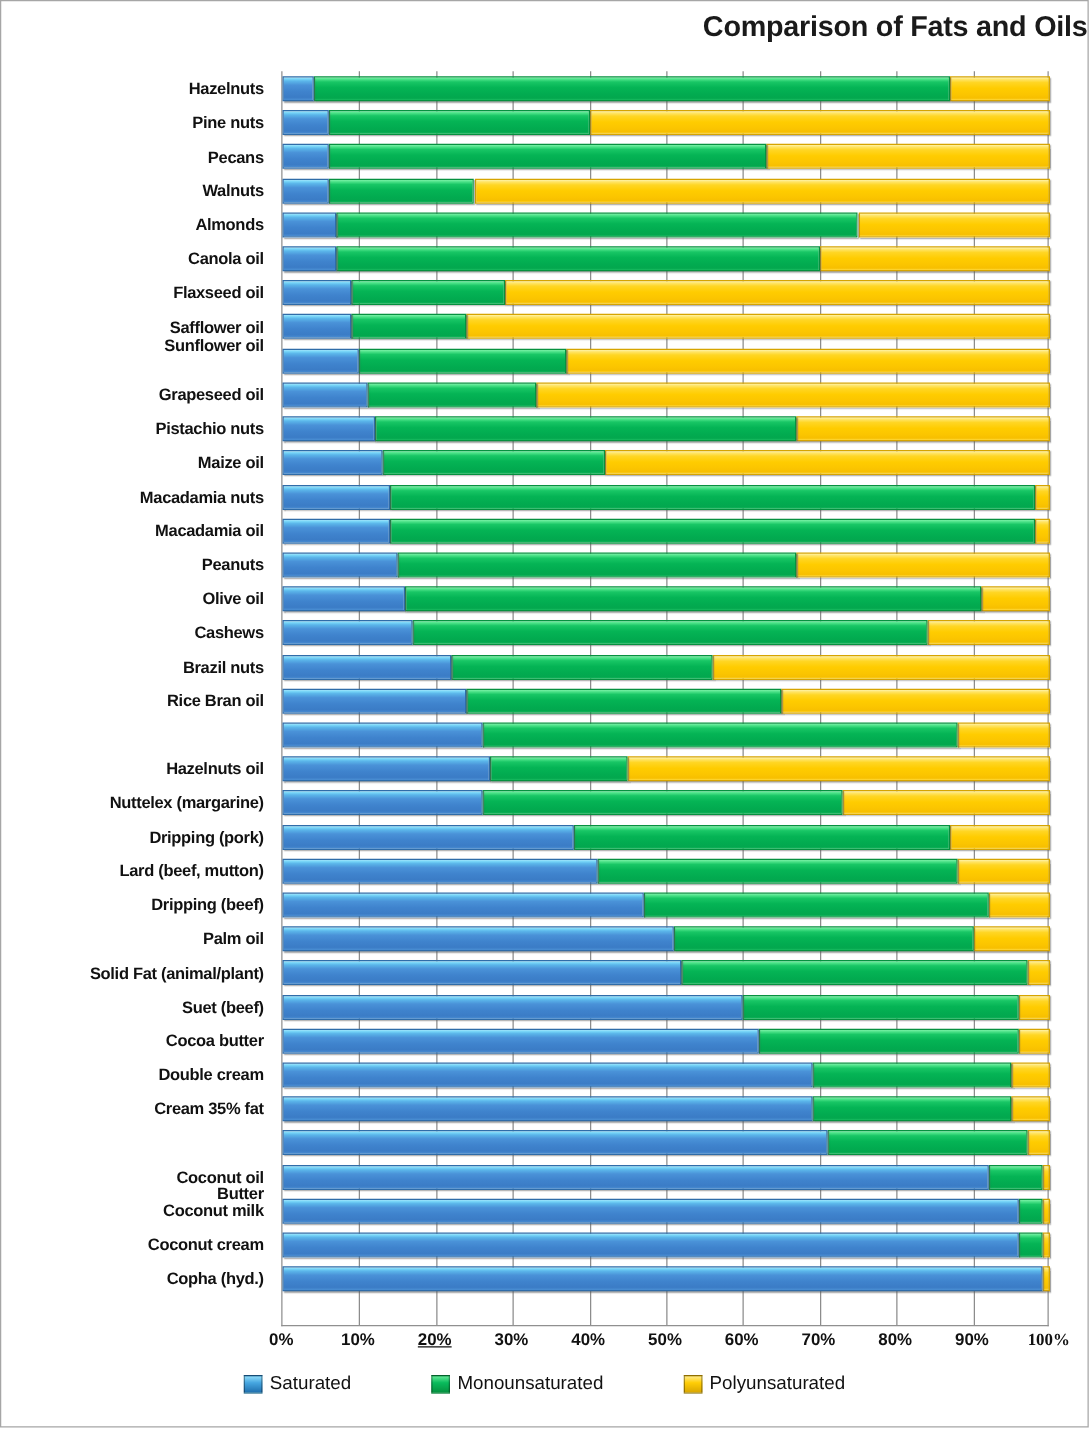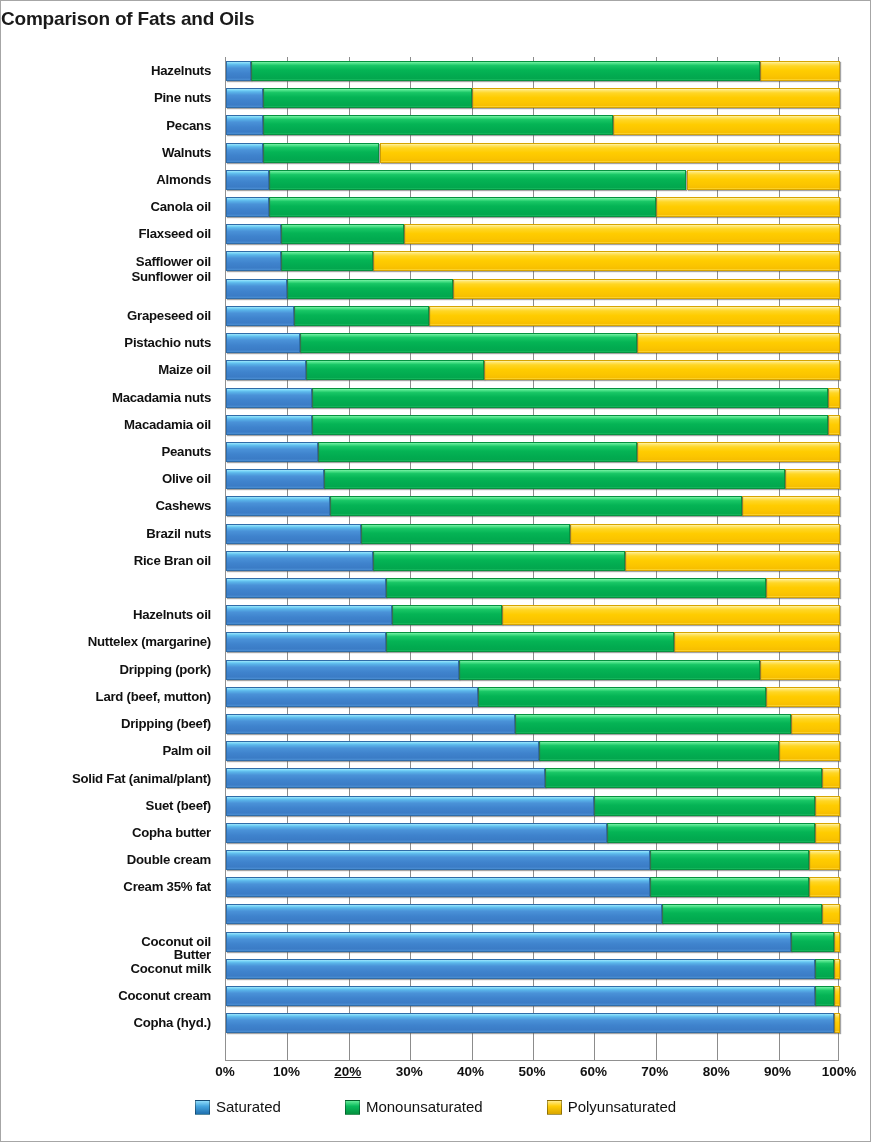--- a/index.html
+++ b/index.html
@@ -9,22 +9,22 @@
   }
   #chart-frame{
     position:relative;
     width:871px;height:1142px;
     border:1px solid #a6a6a6;
     box-sizing:border-box;
     background:#ffffff;
   }
   #chart-title{
     position:absolute;top:7px;left:0;right:0;
-    text-align:left;
-    font-size:19px;font-weight:bold;color:#1a1a1a;
+    text-align:right;
+    font-size:23px;font-weight:bold;color:#1a1a1a;
     letter-spacing:-0.2px;
   }
   
   #plot{
     position:absolute;
     left:224px;top:56px;
     width:614px;height:1004px;
     box-sizing:border-box;
     border-left:1px solid #909090;
     border-right:1px solid #909090;
@@ -135,21 +135,21 @@
       <div class="ylabel" style="top: 462.547px; height: 27.2087px;">Brazil nuts</div>
       <div class="ylabel" style="top: 489.756px; height: 27.2087px;">Rice Bran oil</div>
       <div class="ylabel" style="top: 544.173px; height: 27.2087px;">Hazelnuts oil</div>
       <div class="ylabel" style="top: 571.382px; height: 27.2087px;">Nuttelex (margarine)</div>
       <div class="ylabel" style="top: 598.591px; height: 27.2087px;">Dripping (pork)</div>
       <div class="ylabel" style="top: 625.799px; height: 27.2087px;">Lard (beef, mutton)</div>
       <div class="ylabel" style="top: 653.008px; height: 27.2087px;">Dripping (beef)</div>
       <div class="ylabel" style="top: 680.217px; height: 27.2087px;">Palm oil</div>
       <div class="ylabel" style="top: 707.425px; height: 27.2087px;">Solid Fat (animal/plant)</div>
       <div class="ylabel" style="top: 734.634px; height: 27.2087px;">Suet (beef)</div>
-      <div class="ylabel" style="top: 761.843px; height: 27.2087px;">Copha butter</div>
+      <div class="ylabel" style="top: 761.843px; height: 27.2087px;">Cocoa butter</div>
       <div class="ylabel" style="top: 789.051px; height: 27.2087px;">Double cream</div>
       <div class="ylabel" style="top: 816.26px; height: 27.2087px;">Cream 35% fat</div>
       <div class="ylabel" style="top: 843.469px; height: 27.2087px; margin-top: 40px;">Butter</div>
       <div class="ylabel" style="top: 870.678px; height: 27.2087px;">Coconut oil</div>
       <div class="ylabel" style="top: 897.886px; height: 27.2087px;">Coconut milk</div>
       <div class="ylabel" style="top: 925.095px; height: 27.2087px;">Coconut cream</div>
       <div class="ylabel" style="top: 952.304px; height: 27.2087px;">Copha (hyd.)</div>
     </div>
 
   <div id="plot">
@@ -423,21 +423,21 @@
       <div class="xtick" style="left: 0px;">0%</div>
       <div class="xtick" style="left: 61.4px;">10%</div>
       <div class="xtick" style="left: 122.8px; text-decoration: underline;">20%</div>
       <div class="xtick" style="left: 184.2px;">30%</div>
       <div class="xtick" style="left: 245.6px;">40%</div>
       <div class="xtick" style="left: 307px;">50%</div>
       <div class="xtick" style="left: 368.4px;">60%</div>
       <div class="xtick" style="left: 429.8px;">70%</div>
       <div class="xtick" style="left: 491.2px;">80%</div>
       <div class="xtick" style="left: 552.6px;">90%</div>
-      <div class="xtick" style="left: 614px;">100%</div>
+      <div class="xtick" style="left: 614px; font-family: Liberation Serif, serif;">100%</div>
     </div>
 
   <div id="legend">
       <div class="legend-item">
         <span class="legend-swatch sat"></span>
         <span class="legend-label">Saturated</span>
       </div>
       <div class="legend-item">
         <span class="legend-swatch mono"></span>
         <span class="legend-label">Monounsaturated</span>

